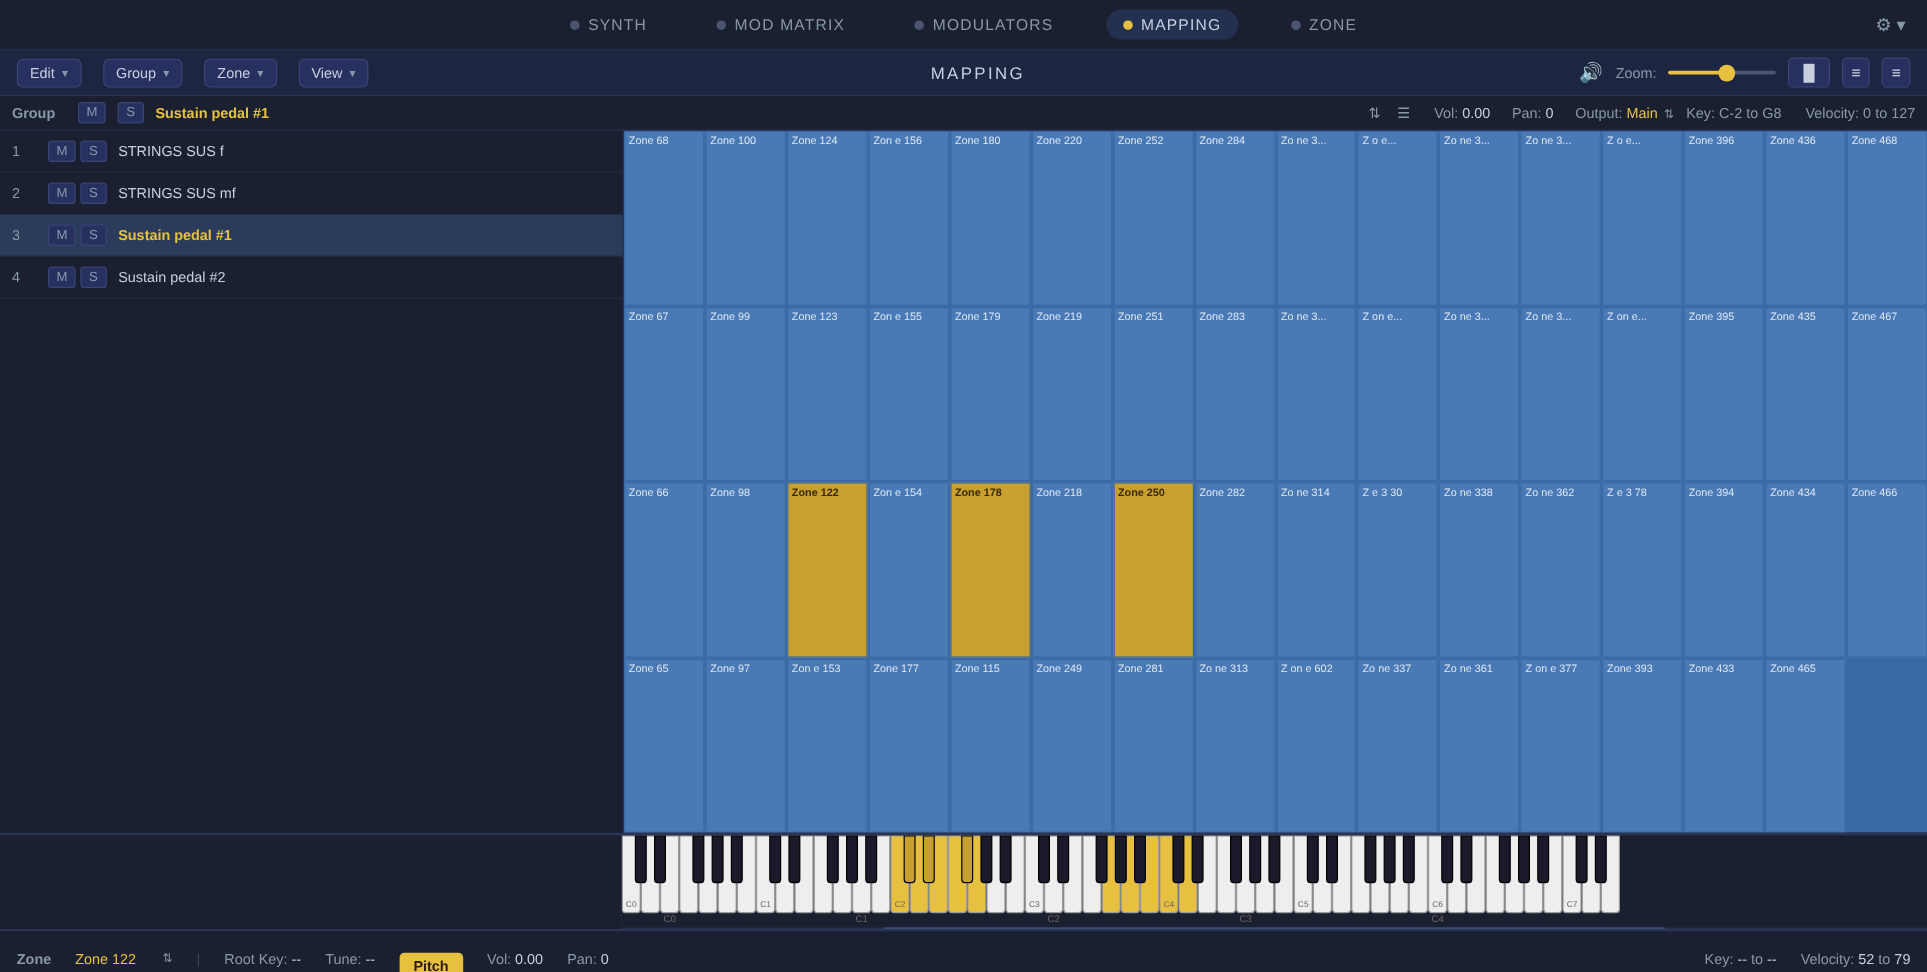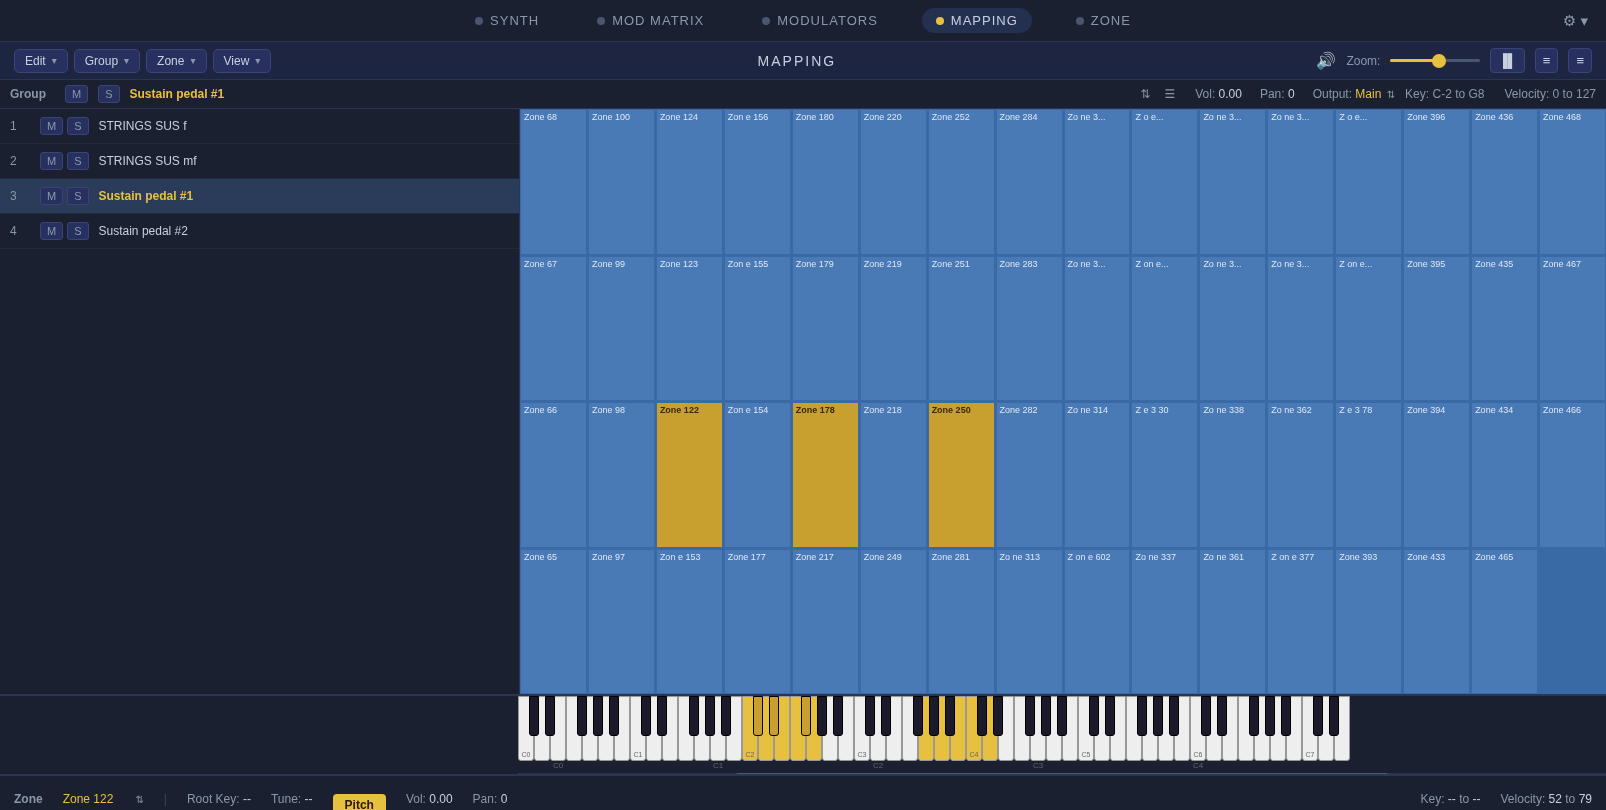--- a/index.html
+++ b/index.html
@@ -53,21 +53,21 @@
       font-size: 15px;
       cursor: pointer;
     }
 
     
     .toolbar {
       display: flex;
       align-items: center;
       background: #1e2540;
       padding: 6px 14px;
-      gap: 0;
+      gap: 12px;
       border-top: 1px solid #2a3555;
       border-bottom: 1px solid #2a3555;
     }
     .toolbar-btn {
       display: flex; align-items: center; gap: 4px;
       background: #283060;
       border: 1px solid #3a4575;
       border-radius: 5px;
       padding: 4px 10px;
       color: #c8d0e0;
@@ -413,21 +413,21 @@
       <div class="zone-cell">Zo ne 362</div>
       <div class="zone-cell">Z e 3 78</div>
       <div class="zone-cell">Zone 394</div>
       <div class="zone-cell">Zone 434</div>
       <div class="zone-cell">Zone 466</div>
 
       <div class="zone-cell">Zone 65</div>
       <div class="zone-cell">Zone 97</div>
       <div class="zone-cell">Zon e 153</div>
       <div class="zone-cell">Zone 177</div>
-      <div class="zone-cell">Zone 217</div>
+      <div class="zone-cell">Zone 115</div>
       <div class="zone-cell">Zone 249</div>
       <div class="zone-cell">Zone 281</div>
       <div class="zone-cell">Zo ne 313</div>
       <div class="zone-cell">Z on e 602</div>
       <div class="zone-cell">Zo ne 337</div>
       <div class="zone-cell">Zo ne 361</div>
       <div class="zone-cell">Z on e 377</div>
       <div class="zone-cell">Zone 393</div>
       <div class="zone-cell">Zone 433</div>
       <div class="zone-cell">Zone 465</div>

